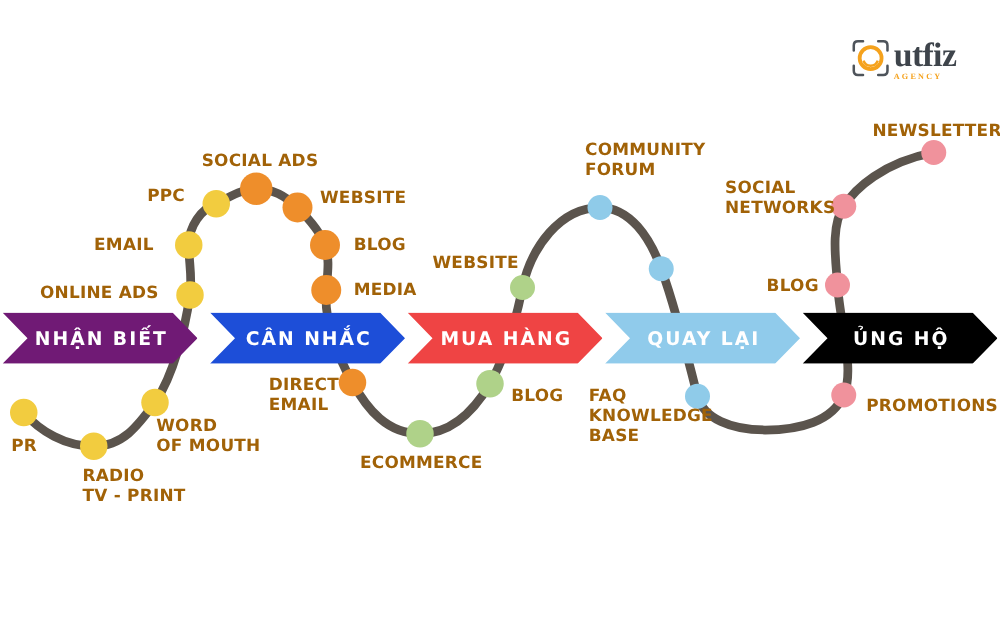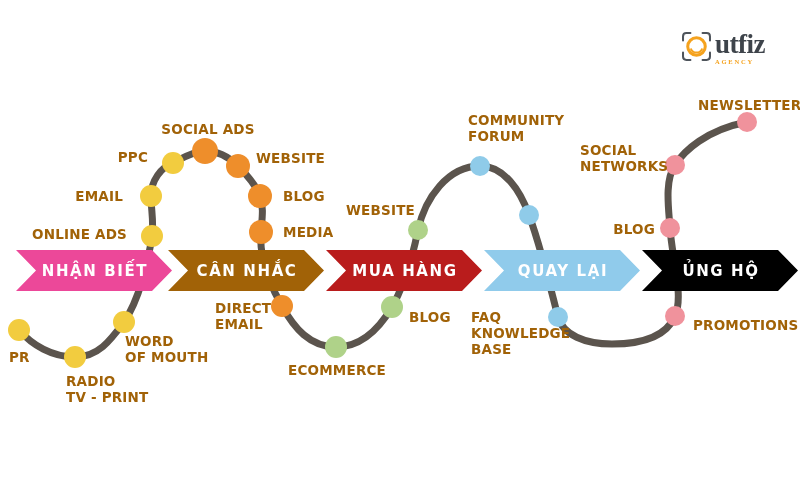--- a/index.html
+++ b/index.html
@@ -57,27 +57,27 @@
          C 504 166, 520 190, 529 215
          C 539 242, 551 289, 558 317
          C 563 335, 585 344, 612 344
          C 640 344, 666 337, 675 316
          C 684 296, 672 259, 670 228
          C 669 211, 664 181, 675 165
          C 684 151, 706 130, 747 122" fill="none" stroke-width="7" stroke-linecap="round" stroke="#5B544D"></path>
   </svg>
 
   <div id="stages">
-      <div class="stage" style="left: 16px; background: #ec4899;">
+      <div class="stage" style="left: 2px; background: #701a75;">
         <span>NHẬN BIẾT</span>
       </div>
-      <div class="stage" style="left: 168px; background: #a16207;">
+      <div class="stage" style="left: 168px; background: #1d4ed8;">
         <span>CÂN NHẮC</span>
       </div>
-      <div class="stage" style="left: 326px; background: #b91c1c;">
+      <div class="stage" style="left: 326px; background: #ef4444;">
         <span>MUA HÀNG</span>
       </div>
       <div class="stage" style="left: 484px; background: rgb(144, 203, 235);">
         <span>QUAY LẠI</span>
       </div>
       <div class="stage" style="left: 642px; background: #000000;">
         <span>ỦNG HỘ</span>
       </div>
     </div>
 

